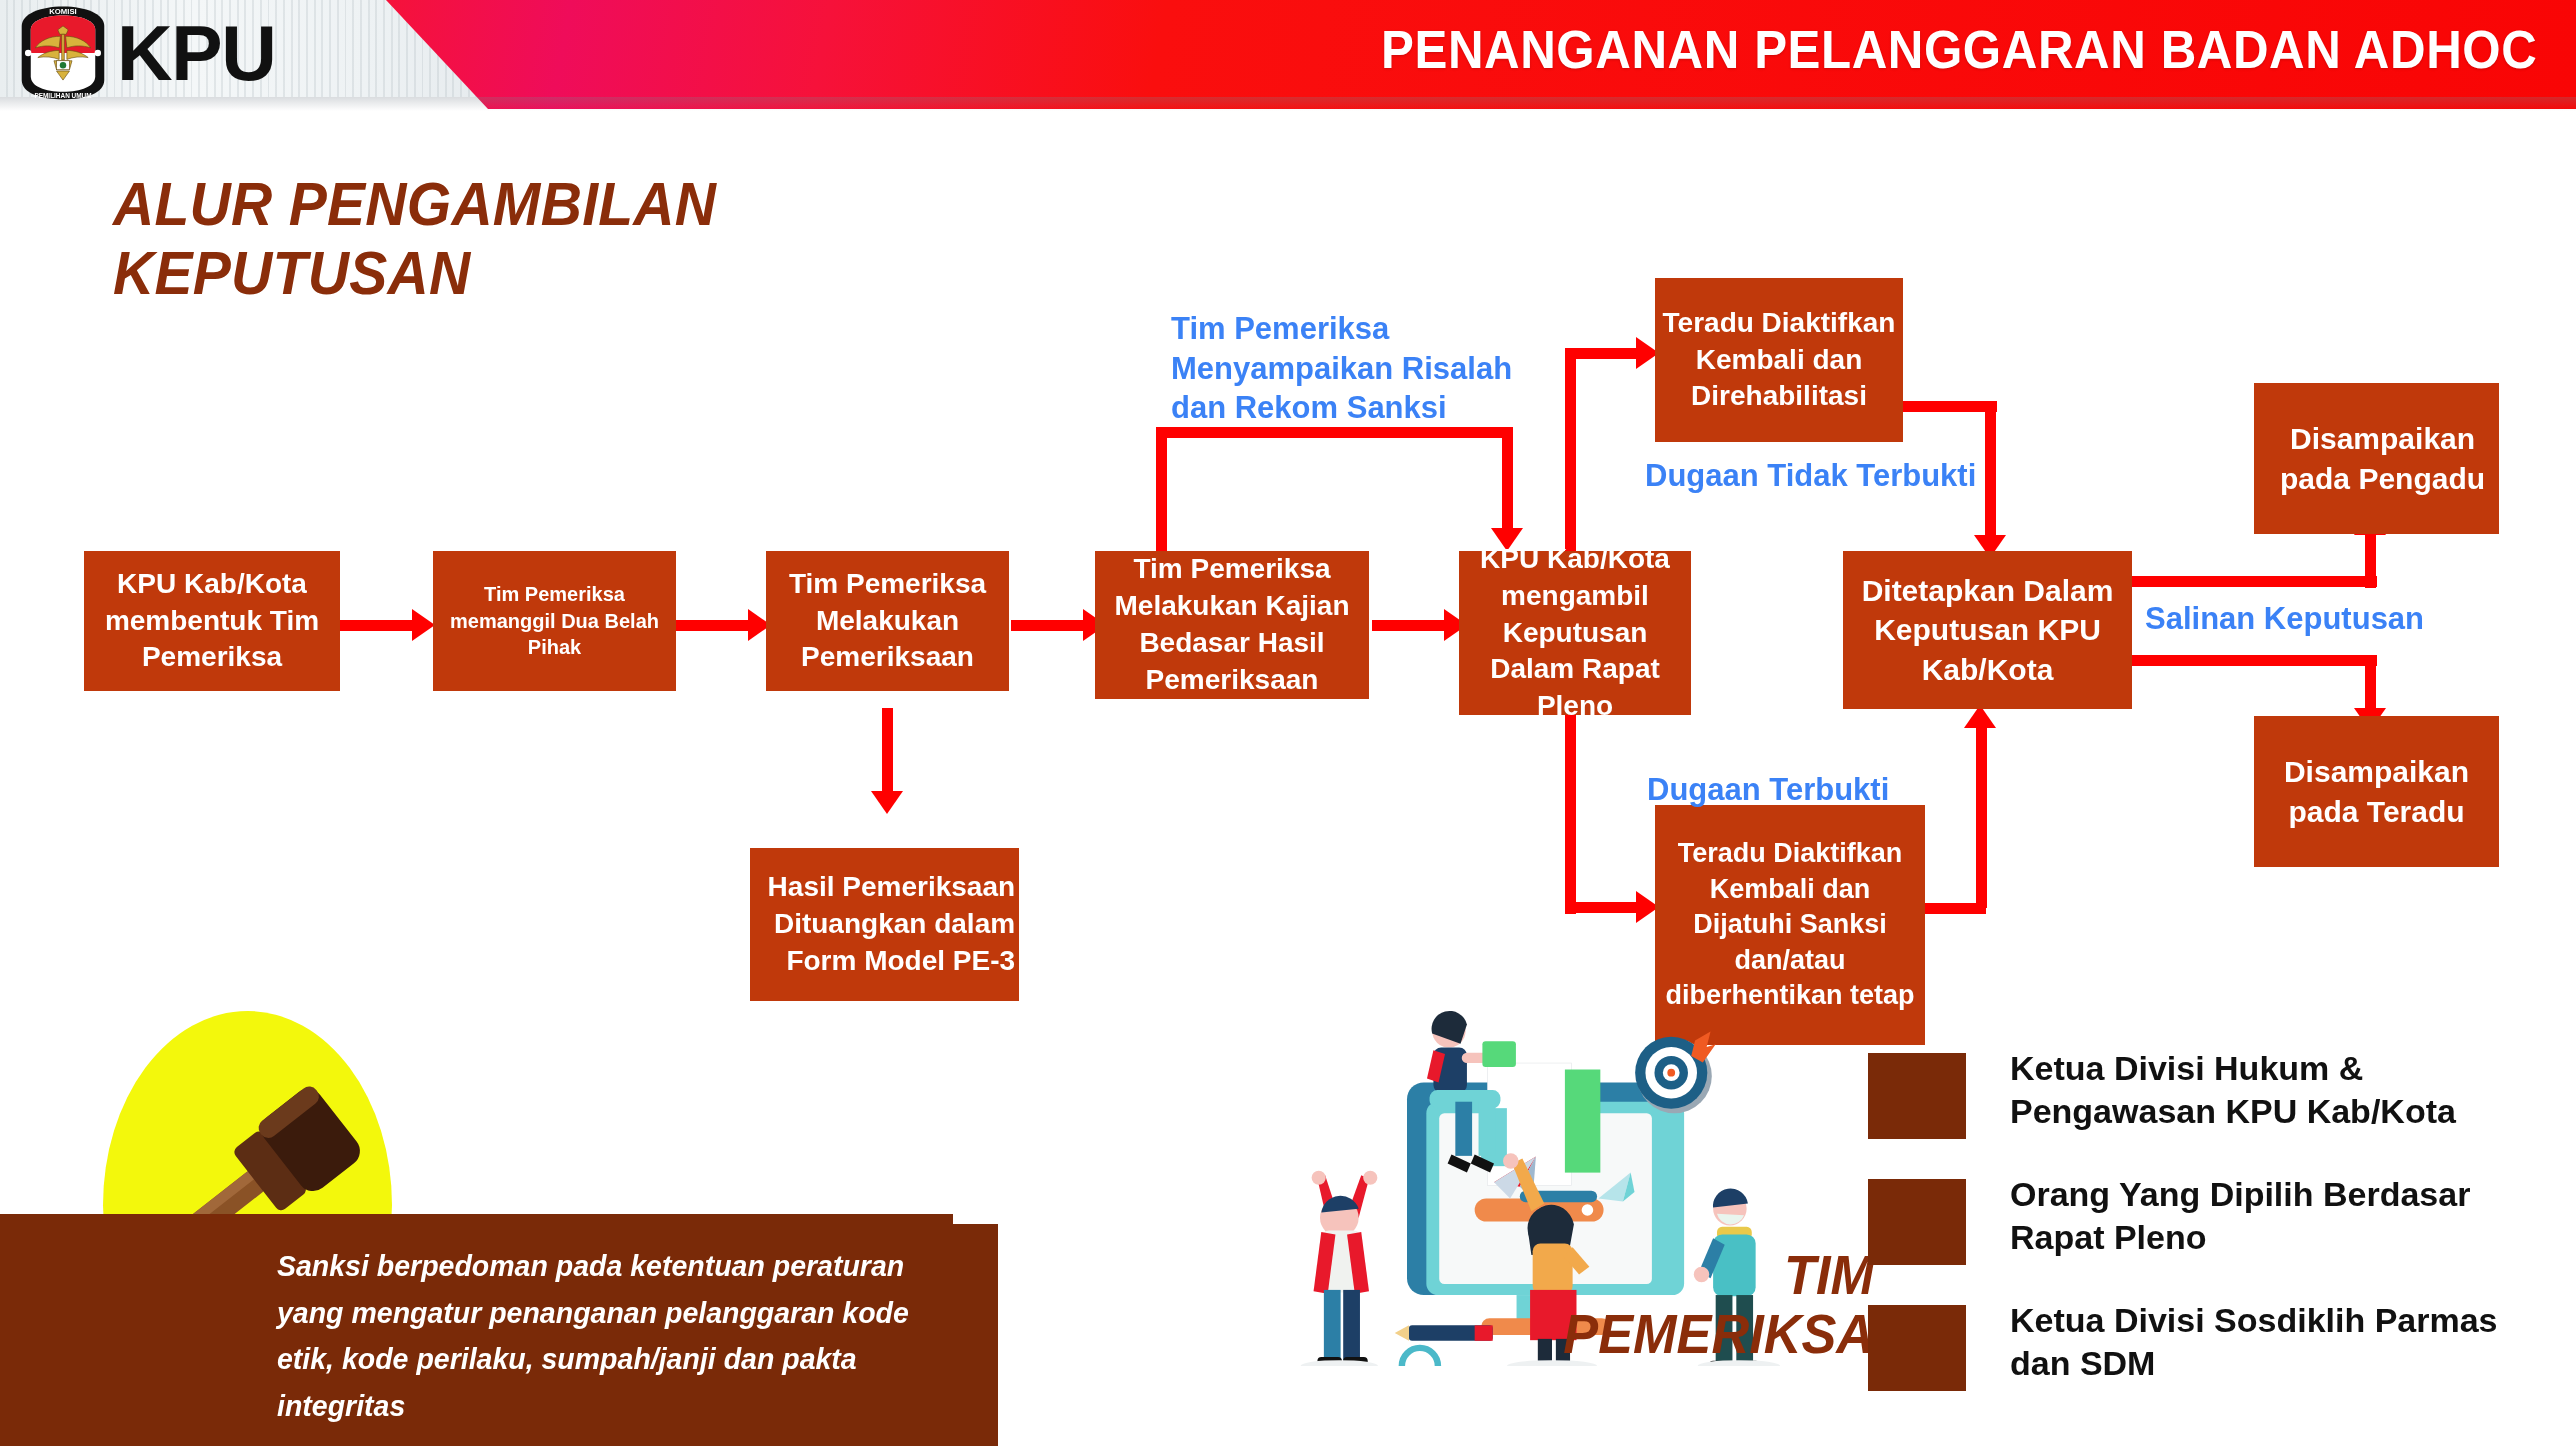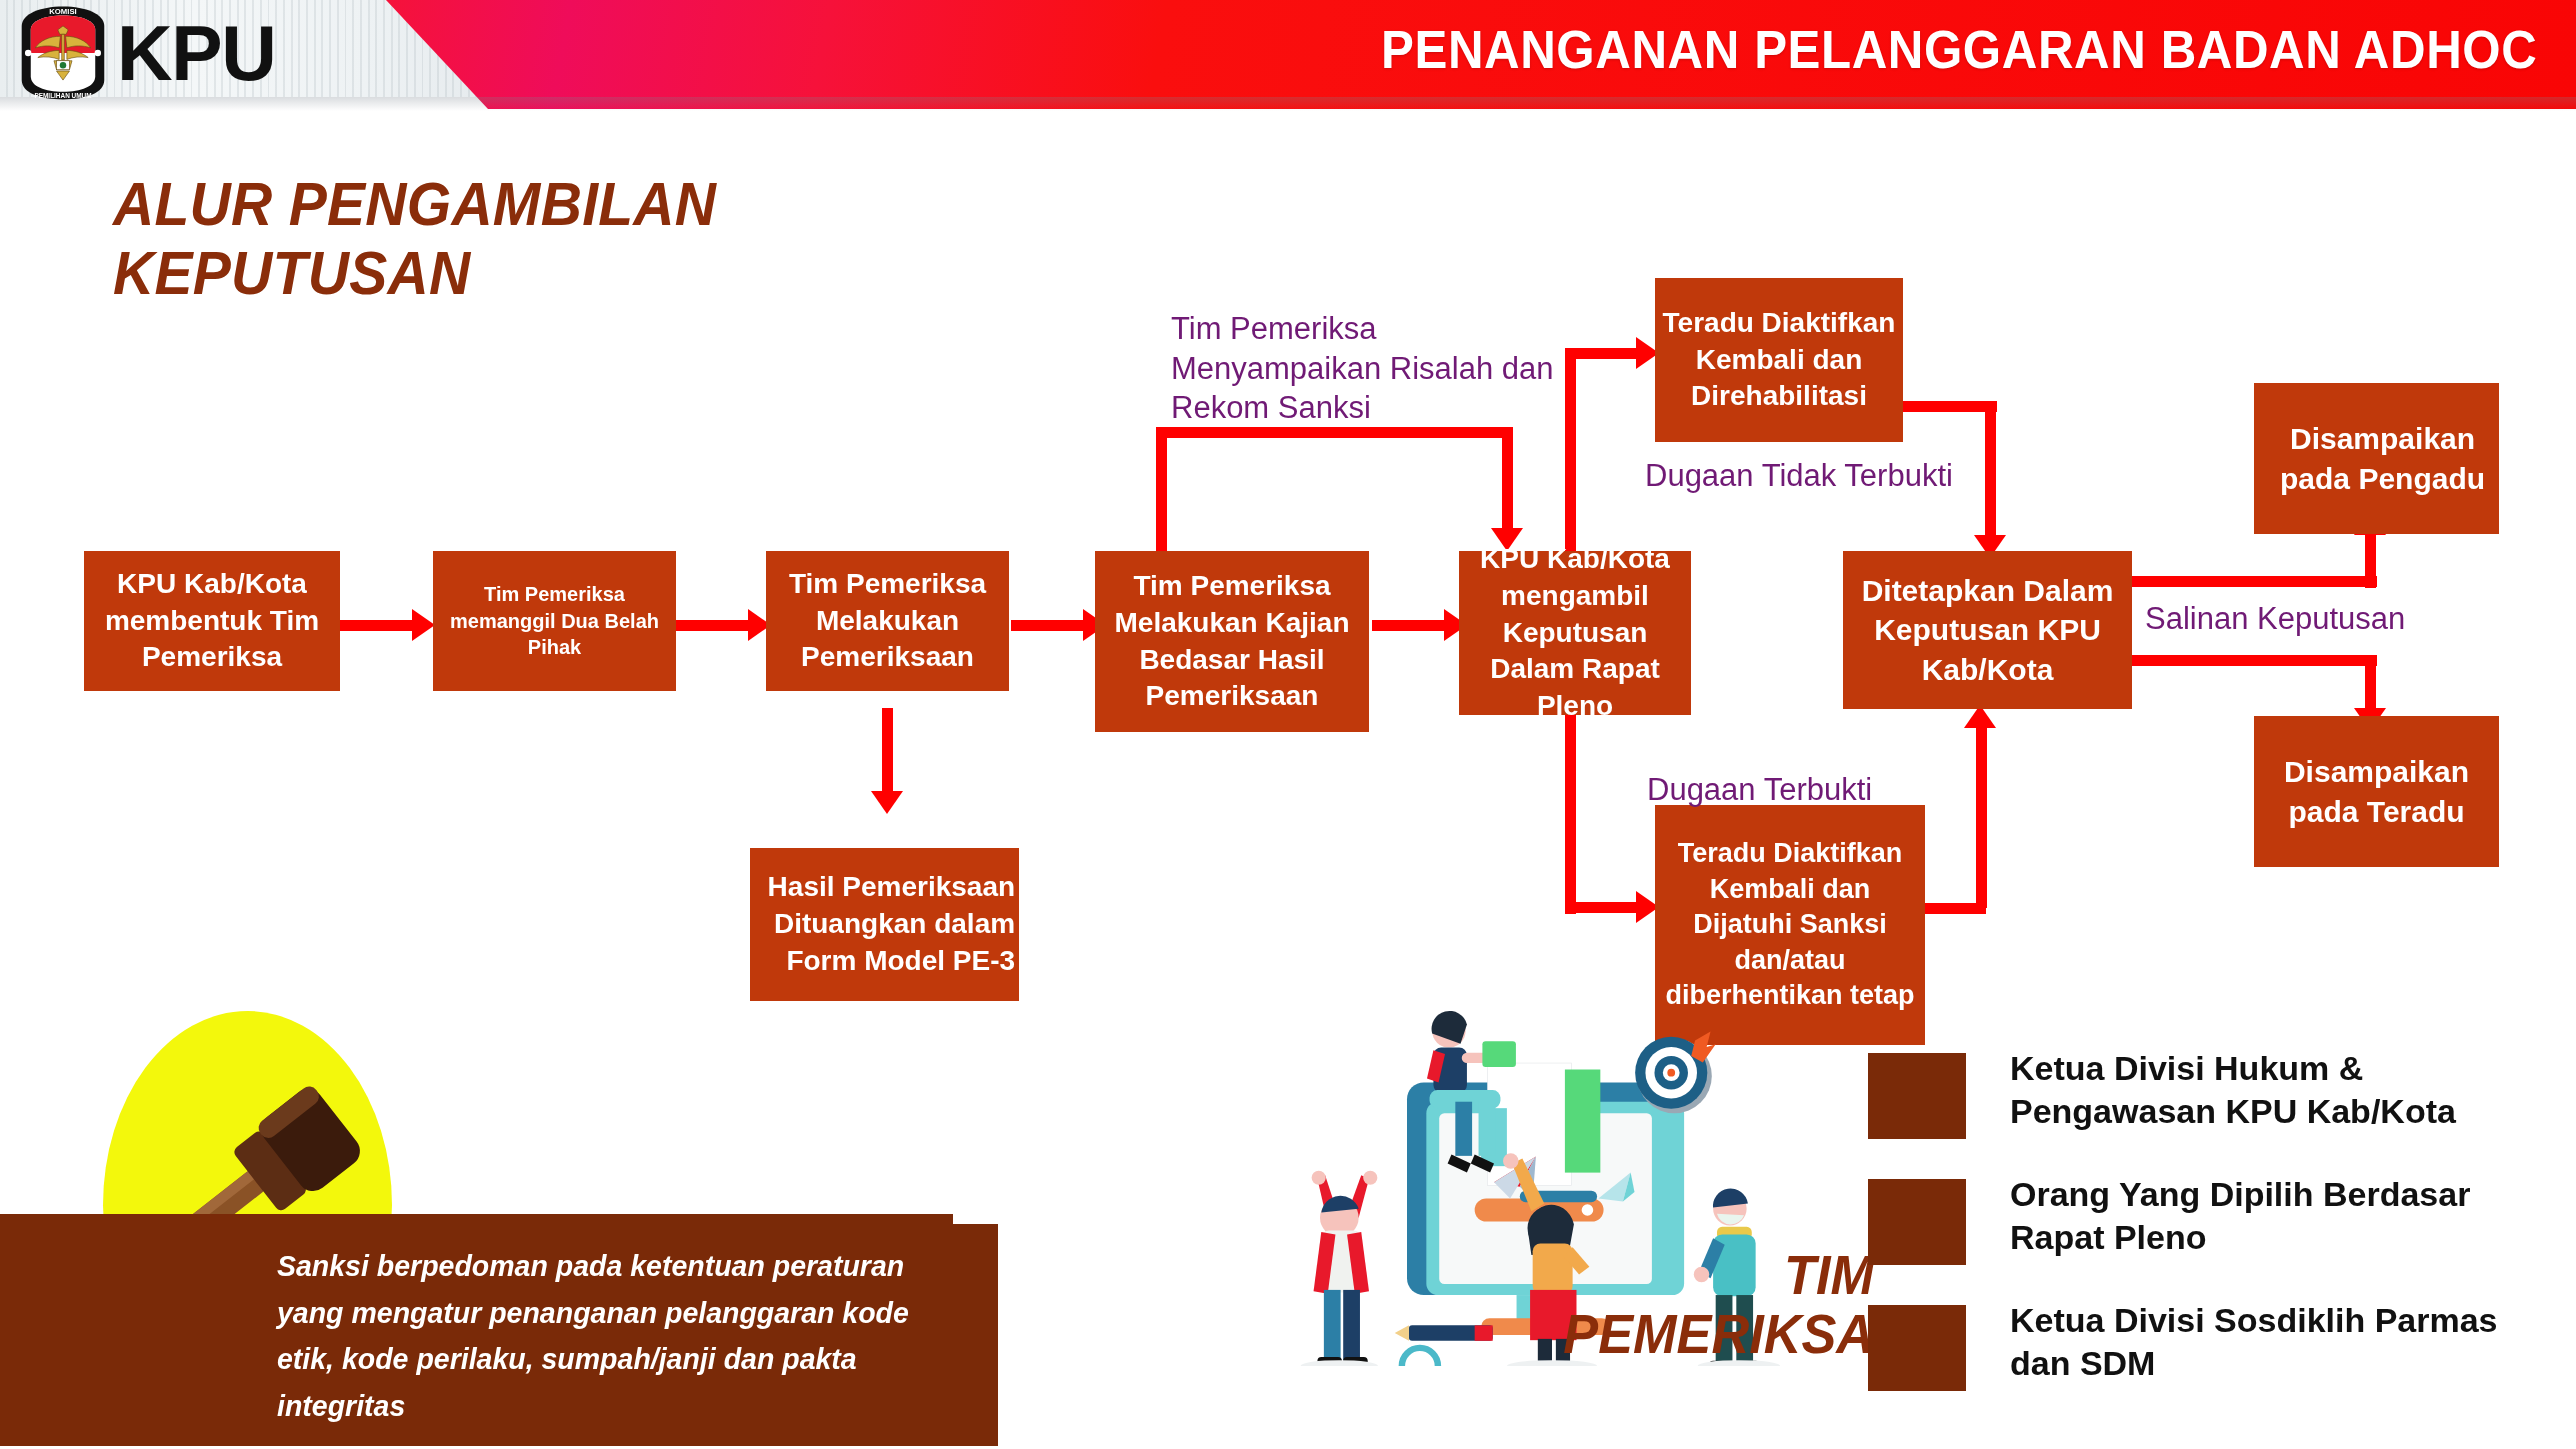--- a/index.html
+++ b/index.html
@@ -30,21 +30,21 @@
 
   
   .page-title{position:absolute;left:113px;top:169px;width:837px;
       font-size:62px;line-height:1.12;font-weight:bold;font-style:italic;
       color:#8a2d0a;transform:scaleX(.92);transform-origin:left top;letter-spacing:0.3px;}
 
   
   .box{position:absolute;background:#c0390b;color:#fff;font-weight:bold;
        display:flex;align-items:center;justify-content:center;text-align:center;
        line-height:1.32;box-sizing:border-box;padding:3.9px;}
-  .lbl{position:absolute;color:#701a75;font-weight:normal;line-height:1.28;}
+  .lbl{position:absolute;color:#3b82f6;font-weight:bold;line-height:1.28;}
 
   
   .h{position:absolute;background:#ff0000;height:11px;}
   .v{position:absolute;background:#ff0000;width:11px;}
   .ar{position:absolute;width:0;height:0;}
   .ar-r{border-top:16.7px solid transparent;border-bottom:16.7px solid transparent;border-left:23px solid #ff0000;}
   .ar-d{border-left:16.7px solid transparent;border-right:16.7px solid transparent;border-top:23px solid #ff0000;}
   .ar-u{border-left:16.7px solid transparent;border-right:16.7px solid transparent;border-bottom:23px solid #ff0000;}
 
   
@@ -161,21 +161,21 @@
 </div>
 
 <div class="box" style="left:84px;top:551px;width:256px;height:140px;font-size:28px;">KPU Kab/Kota membentuk Tim Pemeriksa</div>
 
 <div class="box" style="left:433px;top:551px;width:243px;height:140px;font-size:20px;">Tim Pemeriksa memanggil Dua Belah Pihak</div>
 
 <div class="box" style="left:766px;top:551px;width:243px;height:140px;font-size:28px;">Tim Pemeriksa Melakukan Pemeriksaan</div>
 
 <div class="box" style="left:750px;top:848px;width:269px;height:153px;font-size:28px;text-align:right;">Hasil Pemeriksaan Dituangkan dalam Form Model PE-3</div>
 
-<div class="box" style="left:1095px;top:551px;width:274px;height:181px;font-size:28px;">Tim Pemeriksa Melakukan Kajian Bedasar Hasil Pemeriksaan</div>
+<div class="box" style="left:1095px;top:551px;width:274px;height:148px;font-size:28px;">Tim Pemeriksa Melakukan Kajian Bedasar Hasil Pemeriksaan</div>
 
 <div class="box" style="left:1459px;top:551px;width:232px;height:164px;font-size:28px;">KPU Kab/Kota mengambil Keputusan Dalam Rapat Pleno</div>
 
 <div class="box" style="left:1655px;top:278px;width:248px;height:164px;font-size:28px;">Teradu Diaktifkan Kembali dan Direhabilitasi</div>
 
 <div class="box" style="left:1655px;top:805px;width:270px;height:240px;font-size:27px;">Teradu Diaktifkan Kembali dan Dijatuhi Sanksi dan/atau diberhentikan tetap</div>
 
 <div class="box" style="left:1843px;top:551px;width:289px;height:158px;font-size:30px;">Ditetapkan Dalam Keputusan KPU Kab/Kota</div>
 
 <div class="box" style="left:2254px;top:383px;width:245px;height:151px;font-size:30px;padding-left:16px;">Disampaikan pada Pengadu</div>

